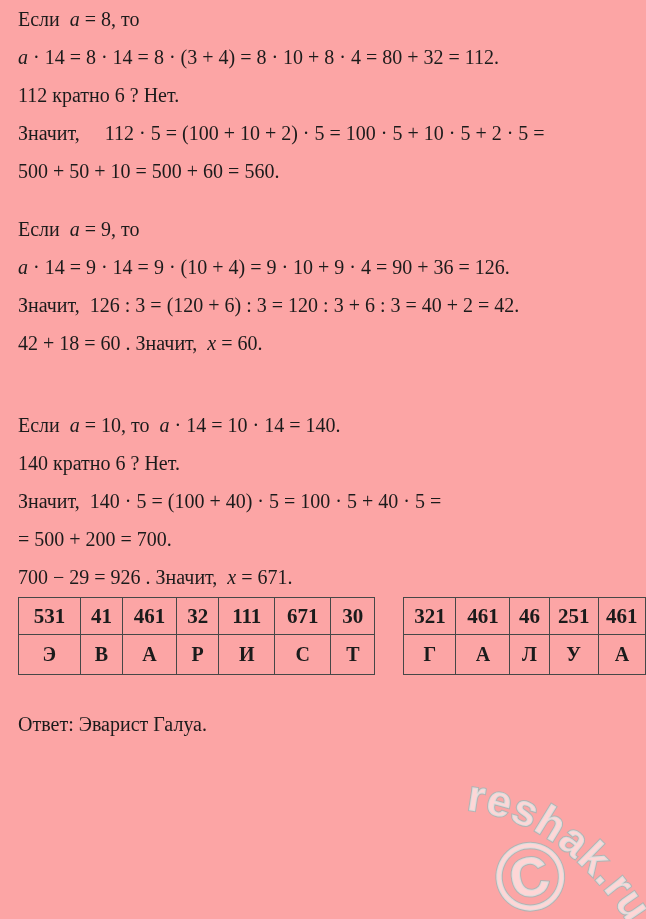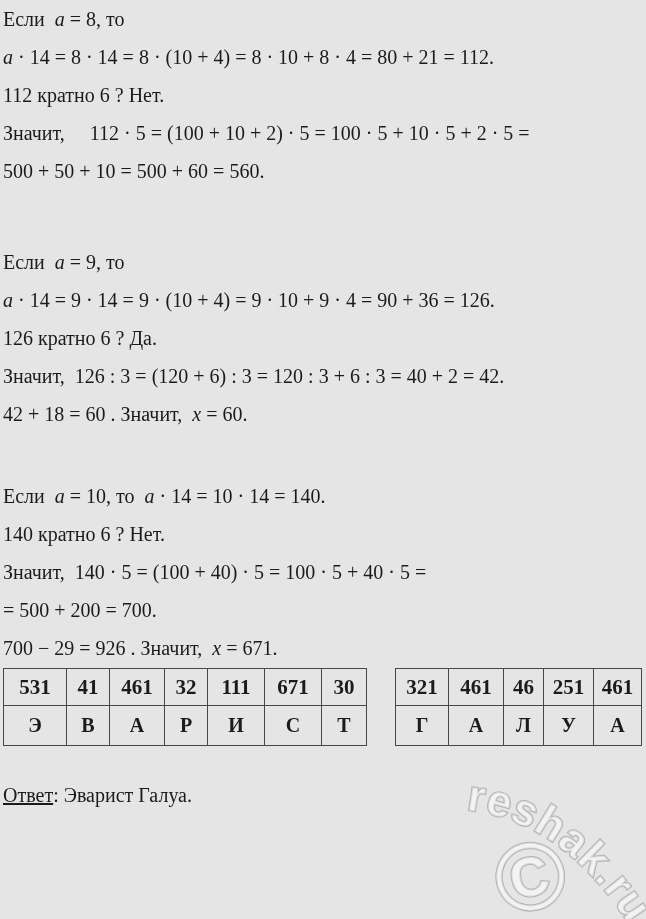--- a/index.html
+++ b/index.html
@@ -1,34 +1,34 @@
 <!DOCTYPE html>
 <html><head>
 <meta charset="utf-8">
 <style>
   html, body { margin: 0; padding: 0; background: #ffffff; }
   .page {
     position: relative;
     width: 646px;
     height: 919px;
     overflow: hidden;
-    background: #e5e5e5;
+    background: #fca5a5;
     color: #1b1b1b;
     font-family: "Liberation Serif", "DejaVu Serif", serif;
-    padding-left: 3px;
+    padding-left: 18px;
     box-sizing: border-box;
   }
   .line {
     height: 38px;
     line-height: 38px;
     font-size: 20px;
     white-space: pre;
   }
   .line .var { font-style: italic; }
-  .block-2 { margin-top: 53px; }
+  .block-2 { margin-top: 20px; }
   .block-3 { margin-top: 44px; }
   .caption { margin-top: 48px; }
   .tables-row {
     margin-top: 1px;
     display: flex;
     gap: 28px;
     align-items: flex-start;
   }
   table.match-table {
     border-collapse: collapse;
@@ -44,21 +44,21 @@
   }
   tr.num-row td { height: 36px; font-weight: bold; font-size: 21px; }
   tr.letter-row td { height: 39px; font-weight: bold; font-size: 20px; }
   .answer-line {
     margin-top: 30px;
     height: 38px;
     line-height: 38px;
     font-size: 20px;
     white-space: pre;
   }
-  .answer-label { text-decoration: underline; }
+  .answer-label { }
   .watermark {
     position: absolute;
     left: 388px;
     top: 758px;
     width: 258px;
     height: 161px;
     pointer-events: none;
     z-index: 5;
   }
   .watermark text {
@@ -70,30 +70,29 @@
     font-weight: bold;
   }
 </style>
 </head>
 <body>
 
 <div class="page">
 
   <section class="block block-1">
     <div class="line"><span>Если  </span><span class="var">a</span><span> = 8, то</span></div>
-    <div class="line"><span class="var">a</span><span> · 14 = 8 · 14 = 8 · (10 + 4) = 8 · 10 + 8 · 4 = 80 + 21 = 112.</span></div>
+    <div class="line"><span class="var">a</span><span> · 14 = 8 · 14 = 8 · (3 + 4) = 8 · 10 + 8 · 4 = 80 + 32 = 112.</span></div>
     <div class="line"><span>112 кратно 6 ? Нет.</span></div>
     <div class="line"><span>Значит,     112 · 5 = (100 + 10 + 2) · 5 = 100 · 5 + 10 · 5 + 2 · 5 =</span></div>
     <div class="line"><span>500 + 50 + 10 = 500 + 60 = 560.</span></div>
   </section>
 
   <section class="block block-2">
     <div class="line"><span>Если  </span><span class="var">a</span><span> = 9, то</span></div>
     <div class="line"><span class="var">a</span><span> · 14 = 9 · 14 = 9 · (10 + 4) = 9 · 10 + 9 · 4 = 90 + 36 = 126.</span></div>
-    <div class="line"><span>126 кратно 6 ? Да.</span></div>
     <div class="line"><span>Значит,  126 : 3 = (120 + 6) : 3 = 120 : 3 + 6 : 3 = 40 + 2 = 42.</span></div>
     <div class="line"><span>42 + 18 = 60 . Значит,  </span><span class="var">x</span><span> = 60.</span></div>
   </section>
 
   <section class="block block-3">
     <div class="line"><span>Если  </span><span class="var">a</span><span> = 10, то  </span><span class="var">a</span><span> · 14 = 10 · 14 = 140.</span></div>
     <div class="line"><span>140 кратно 6 ? Нет.</span></div>
     <div class="line"><span>Значит,  140 · 5 = (100 + 40) · 5 = 100 · 5 + 40 · 5 =</span></div>
     <div class="line"><span>= 500 + 200 = 700.</span></div>
     <div class="line"><span>700 − 29 = 926 . Значит,  </span><span class="var">x</span><span> = 671.</span></div>

